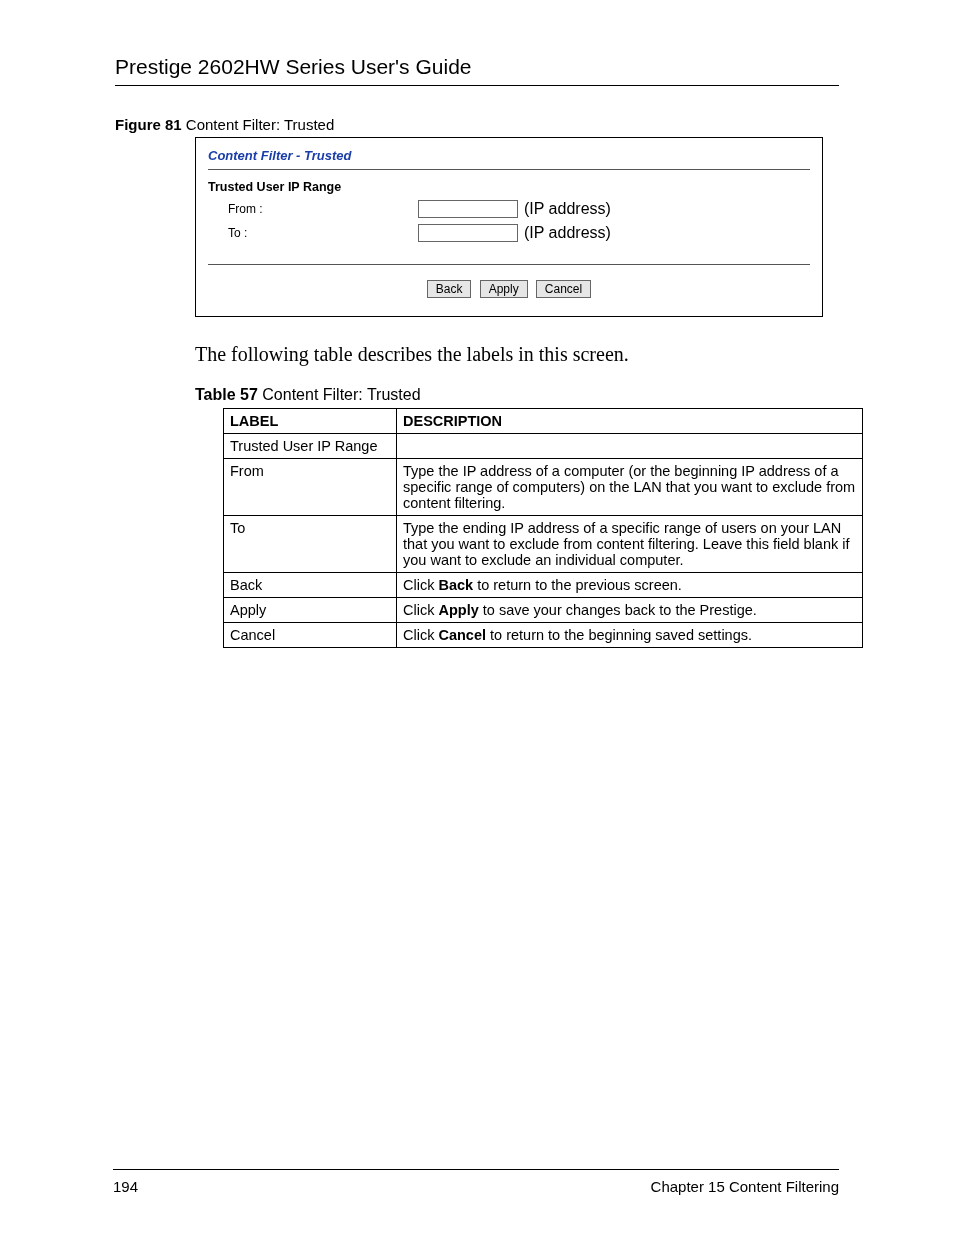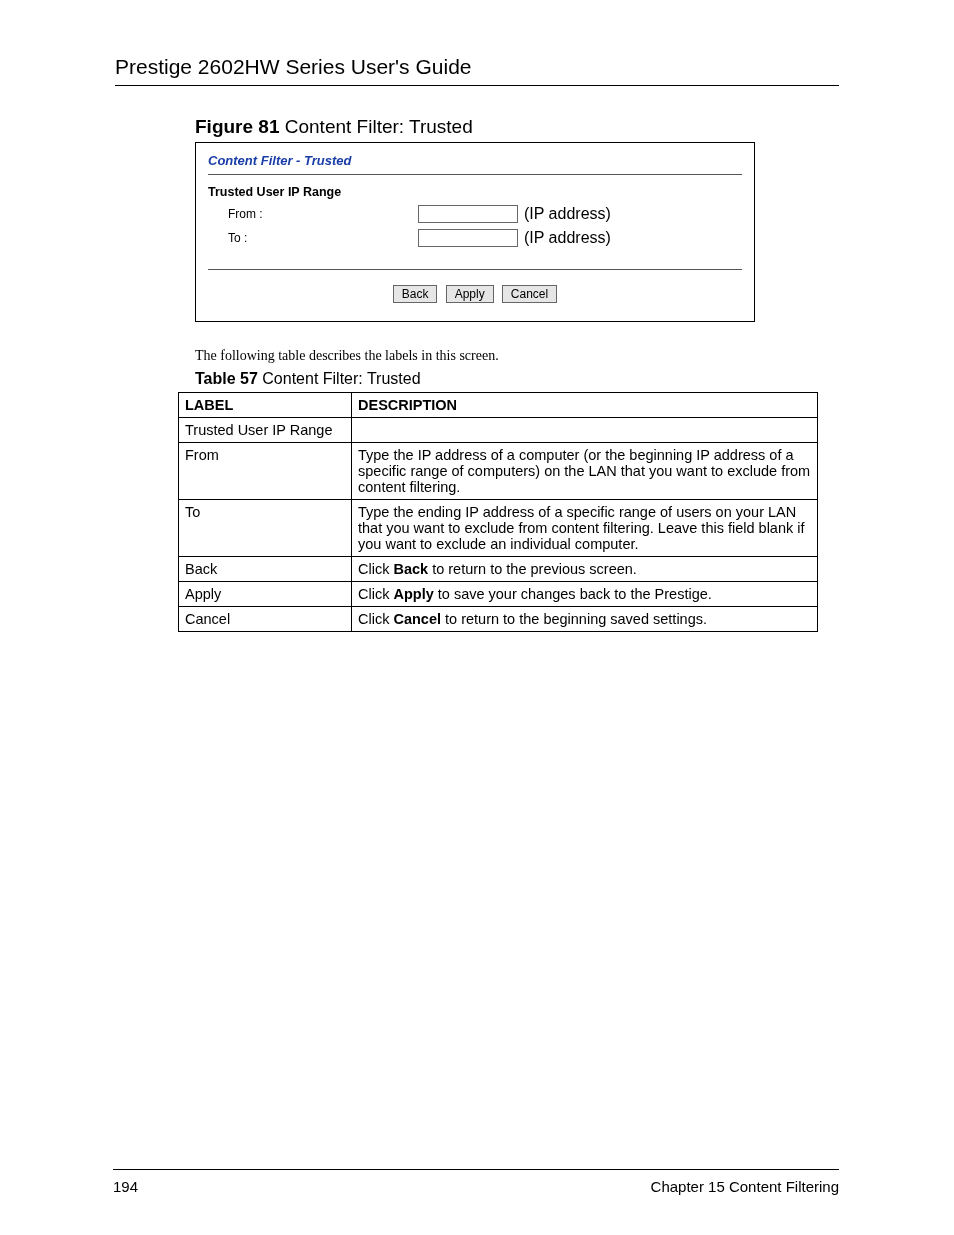--- a/index.html
+++ b/index.html
@@ -17,29 +17,28 @@
     padding: 55px 115px 40px 115px;
     position: relative;
   }
   .header-line {
     font-size: 21px;
     padding-bottom: 6px;
     border-bottom: 1.5px solid #000;
     margin-bottom: 30px;
   }
   .figure-caption {
-    font-size: 19px;
-    margin-left: 80px;
+    font-size: 15px;
     margin-bottom: 4px;
   }
   .figure-caption b { font-weight: bold; }
   .screenshot-box {
     border: 1.5px solid #000;
     margin-left: 80px;
-    width: 560px;
+    width: 628px;
     box-sizing: border-box;
     padding: 10px 12px 18px 12px;
   }
   .panel-title {
     color: #1a3da8;
     font-style: italic;
     font-weight: bold;
     font-size: 13px;
     font-family: Arial, sans-serif;
     padding-bottom: 6px;
@@ -84,33 +83,33 @@
   }
   .btn {
     display: inline-block;
     border: 1px solid #666;
     background: #e6e6e6;
     font-size: 12px;
     padding: 1px 8px;
     margin: 0 2px;
   }
   .body-text {
-    margin: 26px 0 6px 80px;
+    margin: 26px 0 20px 80px;
     font-family: "Times New Roman", Times, serif;
-    font-size: 14px;
+    font-size: 20px;
   }
   .table-caption {
     font-size: 16px;
     margin-left: 80px;
     margin-bottom: 4px;
   }
   .table-caption b { font-weight: bold; }
   table.desc {
     border-collapse: collapse;
-    margin-left: 63px;
+    margin-left: 108px;
     width: 640px;
     font-size: 14.5px;
   }
   table.desc th, table.desc td {
     border: 1.3px solid #000;
     padding: 4px 6px;
     vertical-align: top;
     text-align: left;
   }
   table.desc th {

